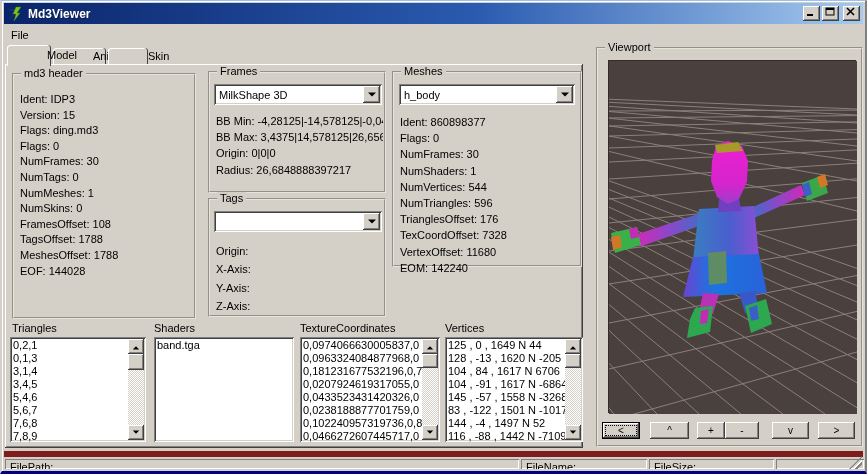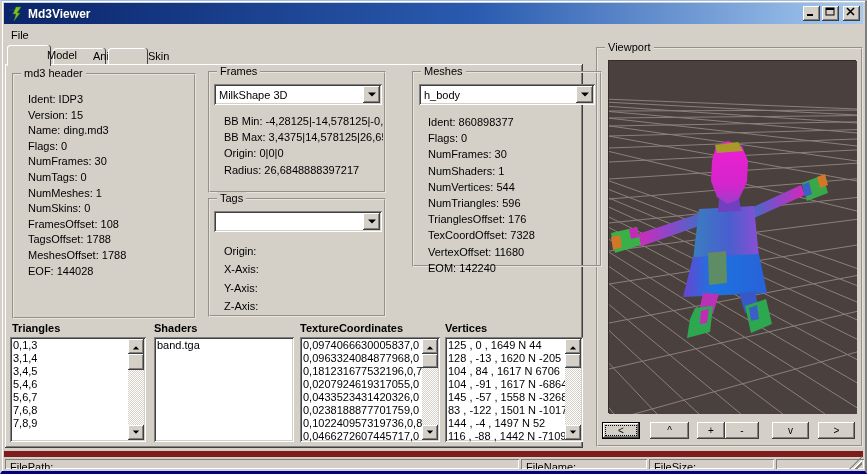--- a/index.html
+++ b/index.html
@@ -36,33 +36,33 @@
     box-shadow:inset -1px 0 0 #404040,inset 1px 1px 0 #fff,inset 0 -0px 0 #d4d0c8;}
   .tabpage{position:absolute;left:3px;top:63px;width:578px;height:384px;background:#d4d0c8;z-index:2;
     box-shadow:inset -1px -1px 0 #404040,inset 1px 1px 0 #fff,inset -2px -2px 0 #808080,inset 2px 2px 0 #d4d0c8;}
   
   .groupbox{position:absolute;border:2px groove #e8e4dc;}
   .legend{position:absolute;top:-8px;left:7px;background:#d4d0c8;padding:0 3px;line-height:13px;}
   .gline{white-space:nowrap;overflow:hidden;padding-left:6px;}
   .lh156 .gline{height:15.6px;line-height:15.6px;}
   .lh16 .gline{height:16.2px;line-height:16.2px;}
   .lh18 .gline{height:18.4px;line-height:18.4px;}
-  .glines{position:absolute;left:8px;right:1px;}
+  .glines{position:absolute;left:0;right:1px;}
   
   .combo{position:absolute;height:21px;background:#fff;
     box-shadow:inset 1px 1px 0 #808080,inset -1px -1px 0 #fff,inset 2px 2px 0 #404040,inset -2px -2px 0 #d4d0c8;
     display:flex;align-items:center;cursor:pointer;}
   .combo-text{flex:1;padding:0 5px;white-space:nowrap;overflow:hidden;}
   .combo-btn{width:17px;height:17px;margin-right:2px;background:#d4d0c8;position:relative;
     box-shadow:inset -1px -1px 0 #404040,inset 1px 1px 0 #fff,inset -2px -2px 0 #808080,inset 2px 2px 0 #d4d0c8;}
   .arrow-down,.arrow-up{position:absolute;left:50%;top:50%;width:0;height:0;transform:translate(-50%,-30%);}
   .arrow-down{border:4px solid transparent;border-top:4px solid #000;}
   .arrow-up{border:4px solid transparent;border-bottom:4px solid #000;transform:translate(-50%,-70%);}
   
-  .listlabel{position:absolute;height:13px;font-weight:bold;}
+  .listlabel{position:absolute;height:13px;}
   .listbox{position:absolute;background:#fff;
     box-shadow:inset 1px 1px 0 #808080,inset -1px -1px 0 #fff,inset 2px 2px 0 #404040,inset -2px -2px 0 #d4d0c8;
     overflow:hidden;padding:2px 0 0 3px;}
   .list-row{height:13px;line-height:13px;white-space:nowrap;overflow:hidden;cursor:default;}
   .vscroll{position:absolute;top:2px;right:2px;bottom:2px;width:16px;background:#e8e6e0;
     background-image:repeating-conic-gradient(#fff 0 25%,#d4d0c8 0 50%);background-size:2px 2px;}
   .sb-btn{position:absolute;left:0;width:16px;height:15px;background:#d4d0c8;
     box-shadow:inset -1px -1px 0 #404040,inset 1px 1px 0 #fff,inset -2px -2px 0 #808080,inset 2px 2px 0 #d4d0c8;cursor:pointer;}
   .sb-btn.up{top:0;}.sb-btn.down{bottom:0;}
   .sb-btn .arrow-down{transform:translate(-50%,-40%) scale(.8);}
@@ -123,21 +123,21 @@
   <div class="tab inactive" style="left:51px;width:53px;">Animation</div>
   <div class="tab inactive" style="left:106px;width:29px;">Skin</div>
 
   <div class="tabpage">
 
     <div class="groupbox" style="left:7px;top:9px;width:184px;height:246px;">
       <span class="legend">md3 header</span>
       <div class="glines lh156" style="top:17px;">
           <div class="gline">Ident: IDP3</div>
           <div class="gline">Version: 15</div>
-          <div class="gline">Name: ding.md3</div>
+          <div class="gline">Flags: ding.md3</div>
           <div class="gline">Flags: 0</div>
           <div class="gline">NumFrames: 30</div>
           <div class="gline">NumTags: 0</div>
           <div class="gline">NumMeshes: 1</div>
           <div class="gline">NumSkins: 0</div>
           <div class="gline">FramesOffset: 108</div>
           <div class="gline">TagsOffset: 1788</div>
           <div class="gline">MeshesOffset: 1788</div>
           <div class="gline">EOF: 144028</div>
         </div>
@@ -168,21 +168,21 @@
           </span>
       </div>
       <div class="glines lh18" style="top:42px;">
           <div class="gline">Origin:</div>
           <div class="gline">X-Axis:</div>
           <div class="gline">Y-Axis:</div>
           <div class="gline">Z-Axis:</div>
         </div>
     </div>
 
-    <div class="groupbox" style="left:387px;top:7px;width:190px;height:196px;margin-left:20px;">
+    <div class="groupbox" style="left:387px;top:7px;width:190px;height:196px;">
       <span class="legend">Meshes</span>
       <div class="combo" style="left:5px;top:11px;width:176px;">
         <span class="combo-text">h_body</span>
         <span class="combo-btn">
             <span class="arrow-down"></span>
           </span>
       </div>
       <div class="glines lh16" style="top:41px;">
           <div class="gline">Ident: 860898377</div>
           <div class="gline">Flags: 0</div>
@@ -197,20 +197,21 @@
         </div>
     </div>
 
     <span class="listlabel" style="left:7px;top:258px;">Triangles</span>
     <span class="listlabel" style="left:149px;top:258px;">Shaders</span>
     <span class="listlabel" style="left:295px;top:258px;">TextureCoordinates</span>
     <span class="listlabel" style="left:440px;top:258px;">Vertices</span>
 
     <div class="listbox" style="left:5px;top:273px;width:136px;height:105px;">
       <div>
+          <div class="list-row">0,2,1</div>
           <div class="list-row">0,1,3</div>
           <div class="list-row">3,1,4</div>
           <div class="list-row">3,4,5</div>
           <div class="list-row">5,4,6</div>
           <div class="list-row">5,6,7</div>
           <div class="list-row">7,6,8</div>
           <div class="list-row">7,8,9</div>
         </div>
       <div class="vscroll">
         <div class="sb-btn up">

